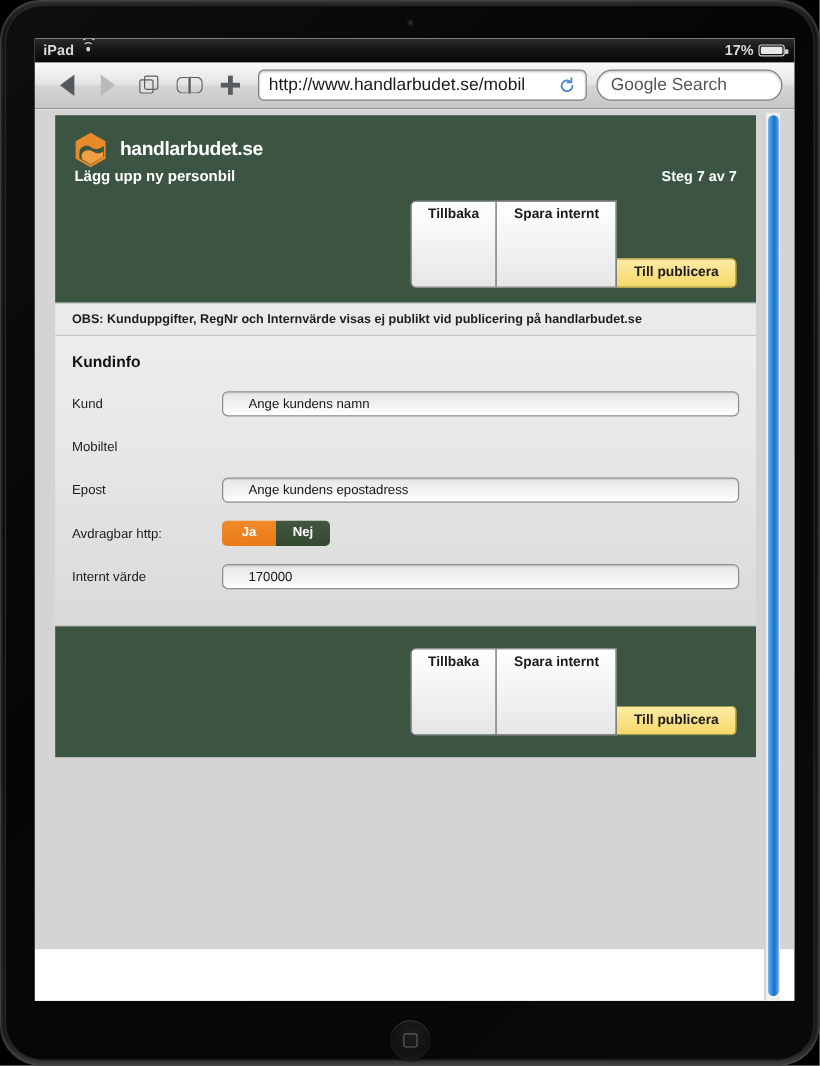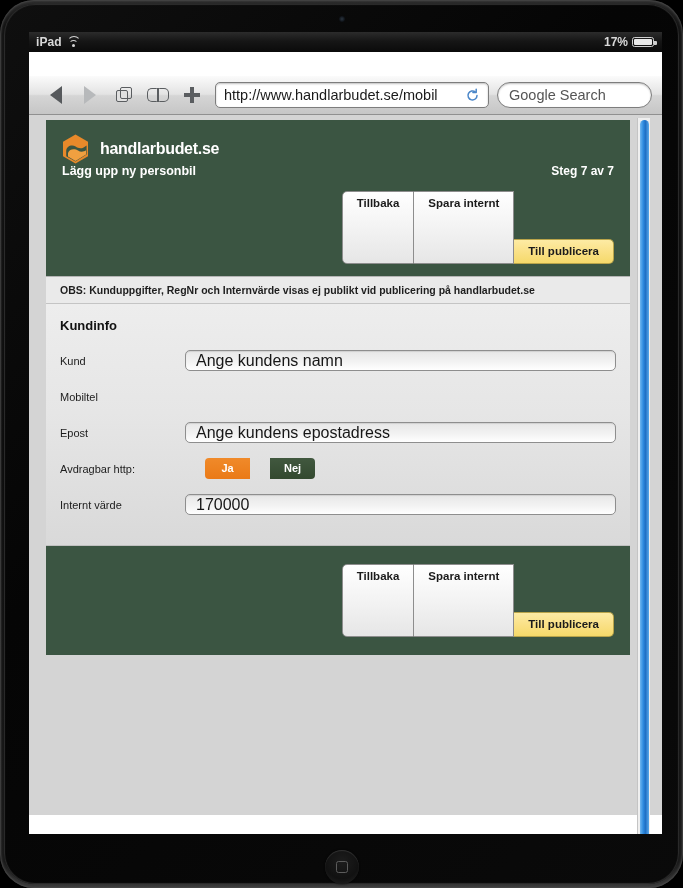--- a/index.html
+++ b/index.html
@@ -43,21 +43,21 @@
   #statusbar {
     position: relative;
     height: 20px;
     background: linear-gradient(180deg,#2c2c2c 0%,#161616 45%,#0a0a0a 100%);
     color: #d9d9d9;
     font-size: 12px;
     line-height: 20px;
   }
   #statusbar .left {
     position: absolute; left: 7px; top: 0;
-    display: flex; align-items: center; gap: 5px;
+    display: flex; align-items: flex-start; gap: 5px;
   }
   #statusbar .ipad-label { font-weight: bold; font-size: 12px; letter-spacing: .1px; }
   .wifi-icon { display: inline-block; width: 14px; height: 11px; position: relative; }
   .wifi-icon i {
     position: absolute; left: 50%; bottom: 0;
     border: 1.6px solid #d6d6d6; border-bottom-color: transparent;
     border-left-color: transparent; border-right-color: transparent;
     border-radius: 50%;
   }
   .wifi-icon i:nth-child(1){ width:14px;height:14px;margin-left:-7px;bottom:-2px;}
@@ -85,21 +85,20 @@
   }
 
   
   #toolbar {
     height: 39px;
     background: linear-gradient(180deg,#fbfbfb 0%,#e3e3e3 48%,#d5d5d5 52%,#c6c6c6 100%);
     border-bottom: 1px solid #909090;
     display: flex; align-items: center;
     padding: 0 10px;
     gap: 0px;
-    margin-top: 24px;
   }
   .tb-btn {
     width: 34px; height: 30px;
     display:flex; align-items:center; justify-content:center;
     cursor: pointer;
   }
   .tri-back, .tri-fwd {
     width: 0; height: 0;
     border-top: 9px solid transparent;
     border-bottom: 9px solid transparent;
@@ -250,33 +249,33 @@
   .field-label {
     width: 125px; flex: none;
     font-size: 11px; color: #1c1c1c;
   }
   .field-input {
     flex: 1;
     height: 21px;
     background: linear-gradient(180deg,#e7e7e7 0%,#f2f2f2 55%,#ffffff 100%);
     border: 1px solid #8e8e8e;
     border-radius: 5px;
-    font-size: 16px; color: #161616;
-    padding: 0 10px;
+    font-size: 11px; color: #161616;
+    padding: 0 21px;
     line-height: 19px;
     font-family: "Liberation Sans", sans-serif;
     box-shadow: inset 0 1px 1px rgba(0,0,0,.10);
   }
   .field-input::placeholder { color:#161616; opacity:1; }
 
   .toggle-wrap { display: flex; height: 21px; }
   .toggle-opt {
     font-size: 11px; font-weight: bold; color: #fff;
     padding: 0 13px; line-height: 21px;
-    cursor: pointer; text-align:center; min-width: 45px; margin-left: 20px;
+    cursor: pointer; text-align:center; min-width: 45px;
   }
   .toggle-opt.on {
     background: linear-gradient(180deg,#f08a2a 0%,#ea7a17 100%);
     border-radius: 4px 0 0 4px;
   }
   .toggle-opt.off {
     background: linear-gradient(180deg,#41583f 0%,#33492f 100%);
     border-radius: 0 4px 4px 0;
   }
 

